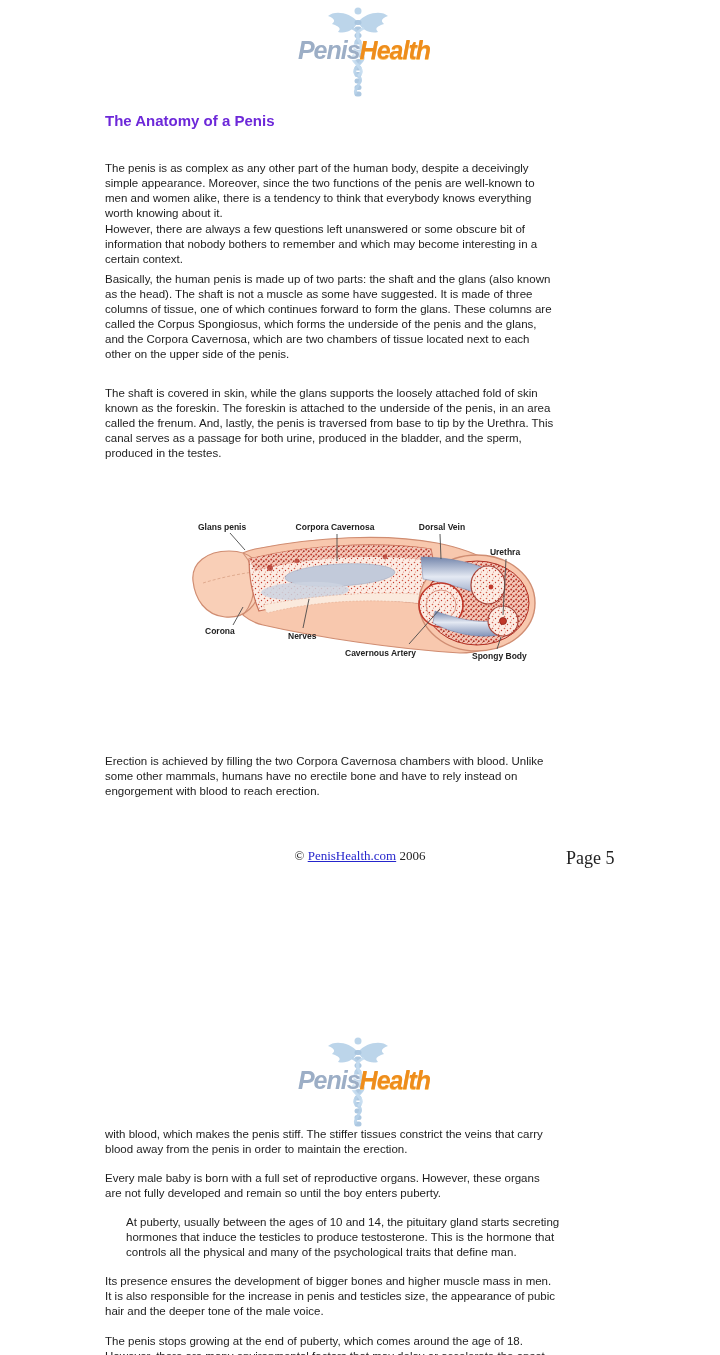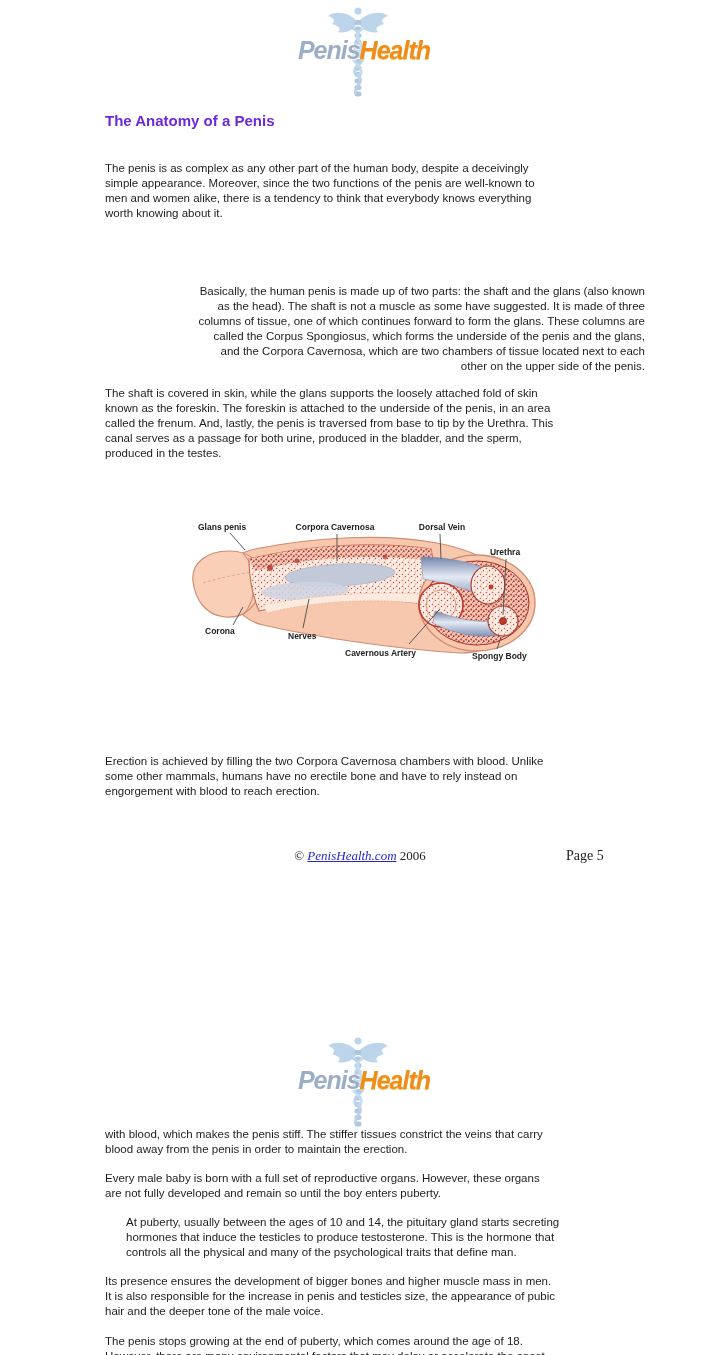--- a/index.html
+++ b/index.html
@@ -17,23 +17,23 @@
   .heading{position:absolute;left:105px;top:112px;font-size:15px;font-weight:bold;color:#6d28d9;}
   .para{position:absolute;left:105px;width:540px;font-size:11.5px;line-height:15px;
         color:#1d1d1d;white-space:pre-line;}
   
   .diagram{position:absolute;left:185px;top:513px;width:360px;height:155px;}
   .dlabel{font-family:"Liberation Sans",sans-serif;font-size:8.5px;font-weight:bold;fill:#222;}
   .dline{stroke:#4a4a4a;stroke-width:0.9;fill:none;}
   
   .footer-center{position:absolute;left:0;top:848px;width:720px;text-align:center;
                  font-family:"Liberation Serif",serif;font-size:13px;color:#222;}
-  .footer-center a{color:#2525cc;text-decoration:underline;font-style:italic;}
+  .footer-center a{color:#2525cc;text-decoration:underline;}
   .footer-page{position:absolute;left:566px;top:848px;font-family:"Liberation Serif",serif;
-               font-size:14px;color:#222;}
+               font-size:18px;color:#222;}
 </style>
 </head>
 <body>
 
 <div class="canvas">
 
   <div class="logo" style="top:6px;">
     <svg class="cad" width="64" height="96" viewBox="0 0 64 96">
       <g fill="#b7d2e9" opacity="0.92">
         <circle cx="32" cy="5" r="3.5"></circle>
@@ -59,21 +59,24 @@
     </svg>
     <div class="brand"><span class="b1">Penis</span><span class="b2">Health</span></div>
   </div>
 
   <div class="heading">The Anatomy of a Penis</div>
 
   <div class="para" style="top:148px;margin-top:13px;">The penis is as complex as any other part of the human body, despite a deceivingly
 simple appearance. Moreover, since the two functions of the penis are well-known to
 men and women alike, there is a tendency to think that everybody knows everything
 worth knowing about it.</div>
-  <div class="para" style="top:284px;text-align:right;">Basically, the human penis is made up of two parts: the shaft and the glans (also known
+  <div class="para" style="top:222px;">However, there are always a few questions left unanswered or some obscure bit of
+information that nobody bothers to remember and which may become interesting in a
+certain context.</div>
+  <div class="para" style="top:272px;">Basically, the human penis is made up of two parts: the shaft and the glans (also known
 as the head). The shaft is not a muscle as some have suggested. It is made of three
 columns of tissue, one of which continues forward to form the glans. These columns are
 called the Corpus Spongiosus, which forms the underside of the penis and the glans,
 and the Corpora Cavernosa, which are two chambers of tissue located next to each
 other on the upper side of the penis.</div>
   <div class="para" style="top:386px;">The shaft is covered in skin, while the glans supports the loosely attached fold of skin
 known as the foreskin. The foreskin is attached to the underside of the penis, in an area
 called the frenum. And, lastly, the penis is traversed from base to tip by the Urethra. This
 canal serves as a passage for both urine, produced in the bladder, and the sperm,
 produced in the testes.</div>

